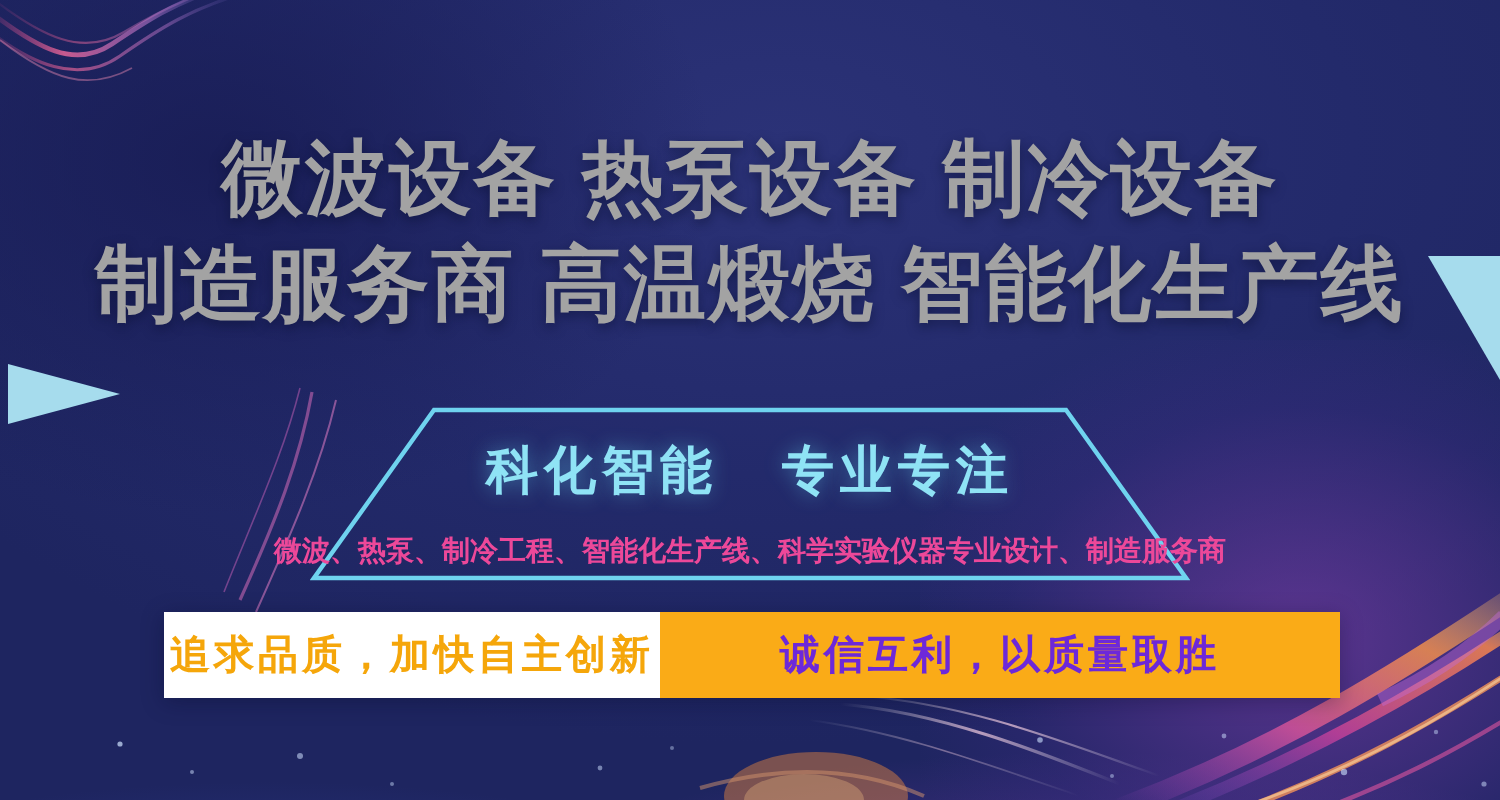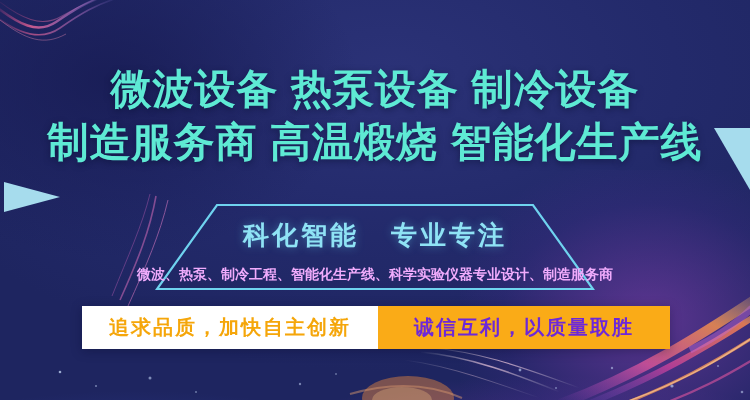--- a/index.html
+++ b/index.html
@@ -71,21 +71,21 @@
 
   
   .headlines {
     position: absolute;
     left: 0; right: 0;
     top: 63px;
     text-align: center;
     z-index: 6;
   }
   .headline {
-    color: #5eead4;
+    color: #a3a3a3;
     font-size: 41px;
     line-height: 53px;
     font-weight: 700;
     letter-spacing: 1px;
     white-space: nowrap;
     text-shadow: 0 2px 6px rgba(10,14,50,.55);
   }
 
   
   .trap-wrap {
@@ -111,28 +111,27 @@
     z-index: 7;
     text-shadow: 0 0 10px rgba(100,210,240,.45);
   }
   .slogan-cyan .gap { display: inline-block; width: 32px; }
 
   .slogan-sub {
     position: absolute;
     left: 0; right: 0;
     top: 265px;
     text-align: center;
-    color: #f0abfc;
+    color: #ec4899;
     font-size: 14px;
     line-height: 20px;
     font-weight: 700;
     letter-spacing: 0px;
     z-index: 7;
     white-space: nowrap;
-    font-family: Liberation Serif, serif;
   }
 
   
   .badges {
     position: absolute;
     left: 82px;
     top: 306px;
     width: 588px;
     height: 43px;
     display: flex;
@@ -142,21 +141,21 @@
   .badge {
     display: flex;
     align-items: center;
     justify-content: center;
     font-size: 20px;
     font-weight: 700;
     letter-spacing: 2px;
     white-space: nowrap;
   }
   .badge-white {
-    width: 296px;
+    width: 248px;
     background: #ffffff;
     color: #f5a60a;
   }
   .badge-orange {
     flex: 1;
     background: #faab17;
     color: #6d28d9;
   }
 </style>
 </head>

